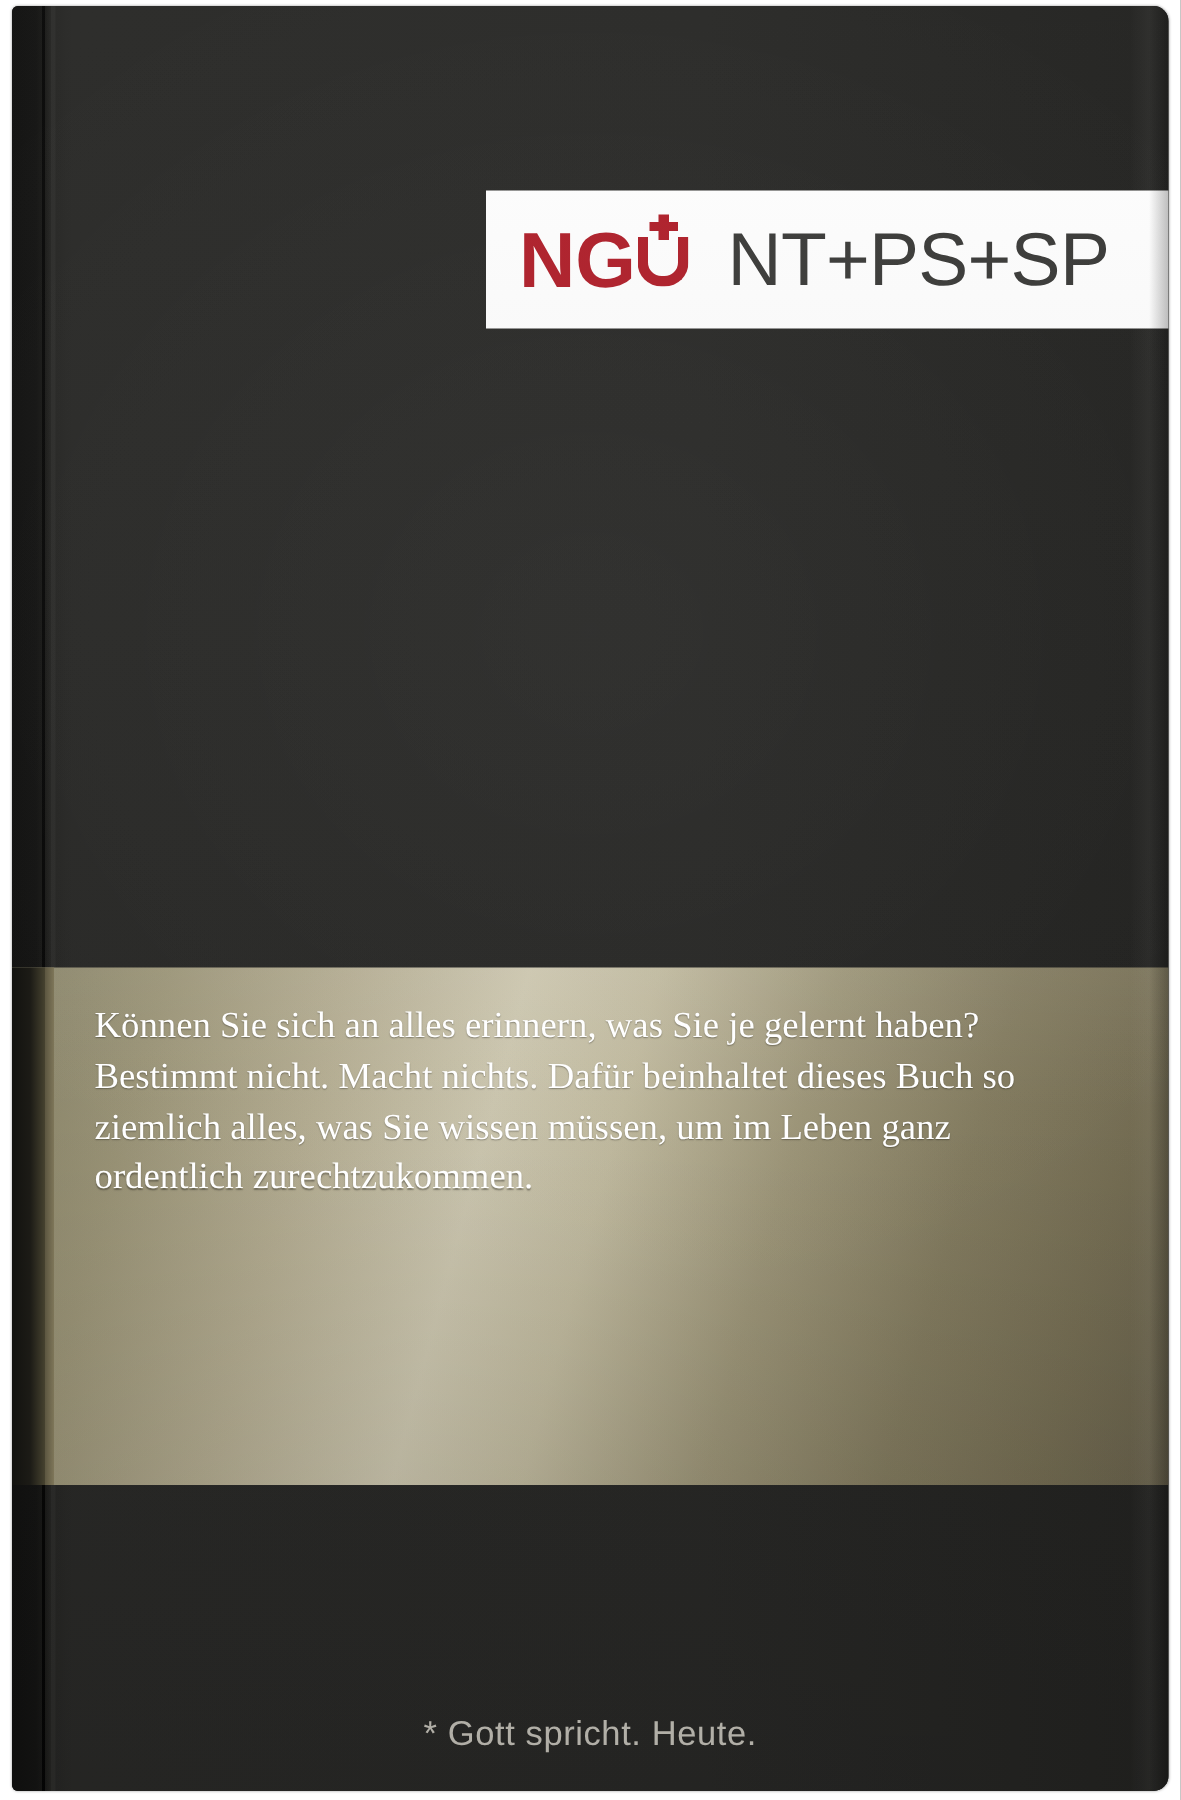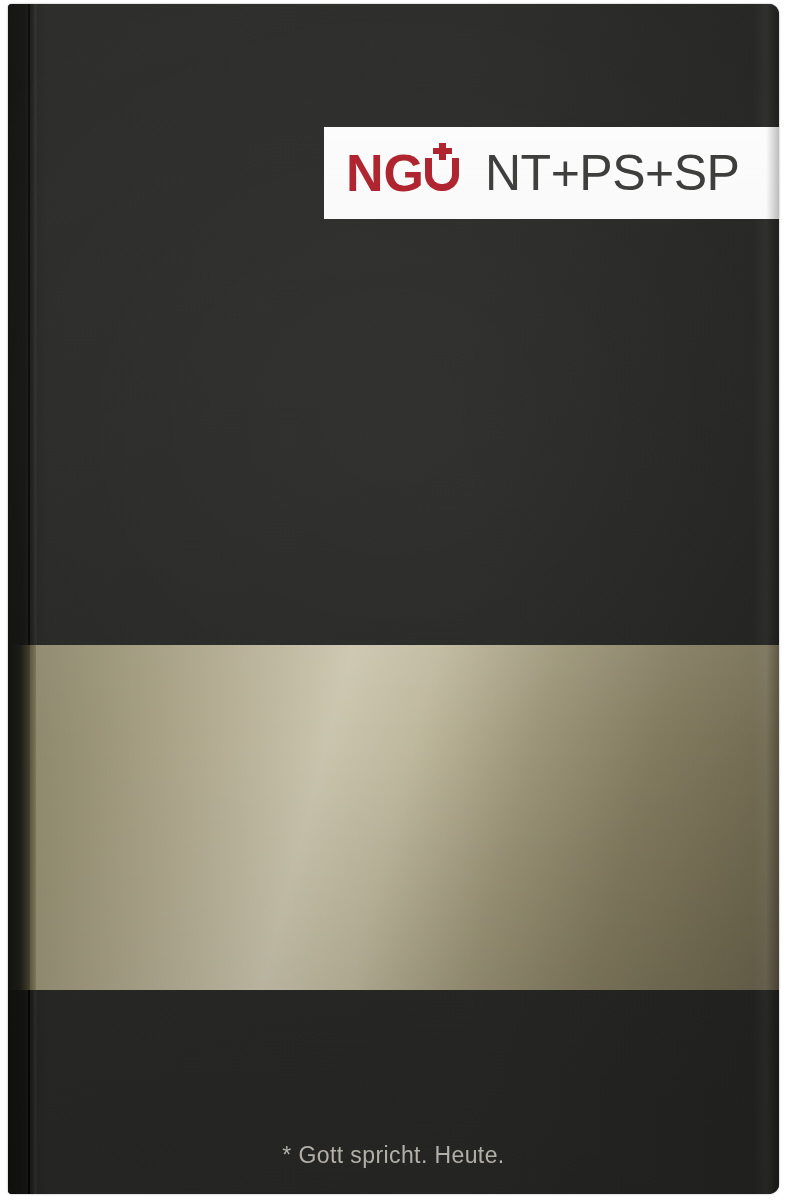--- a/index.html
+++ b/index.html
@@ -236,19 +236,20 @@
         <span class="cross-v"></span>
         <span class="cross-h"></span>
       </span>
     </div>
     <div class="subtitle">NT+PS+SP</div>
   </div>
 
   <div class="gold-band">
     <div class="gold-band-left-dark"></div>
     <div class="gold-band-edge"></div>
+    <div class="blurb">Können Sie sich an alles erinnern, was Sie je gelernt haben? Bestimmt nicht. Macht nichts. Dafür beinhaltet dieses Buch so ziemlich alles, was Sie wissen müssen, um im Leben ganz ordentlich zurechtzukommen.</div>
   </div>
 
   <div class="tagline">* Gott spricht. Heute.</div>
 
   <div class="right-sheen"></div>
   <div class="vignette"></div>
 </div>
 
 </body></html>

